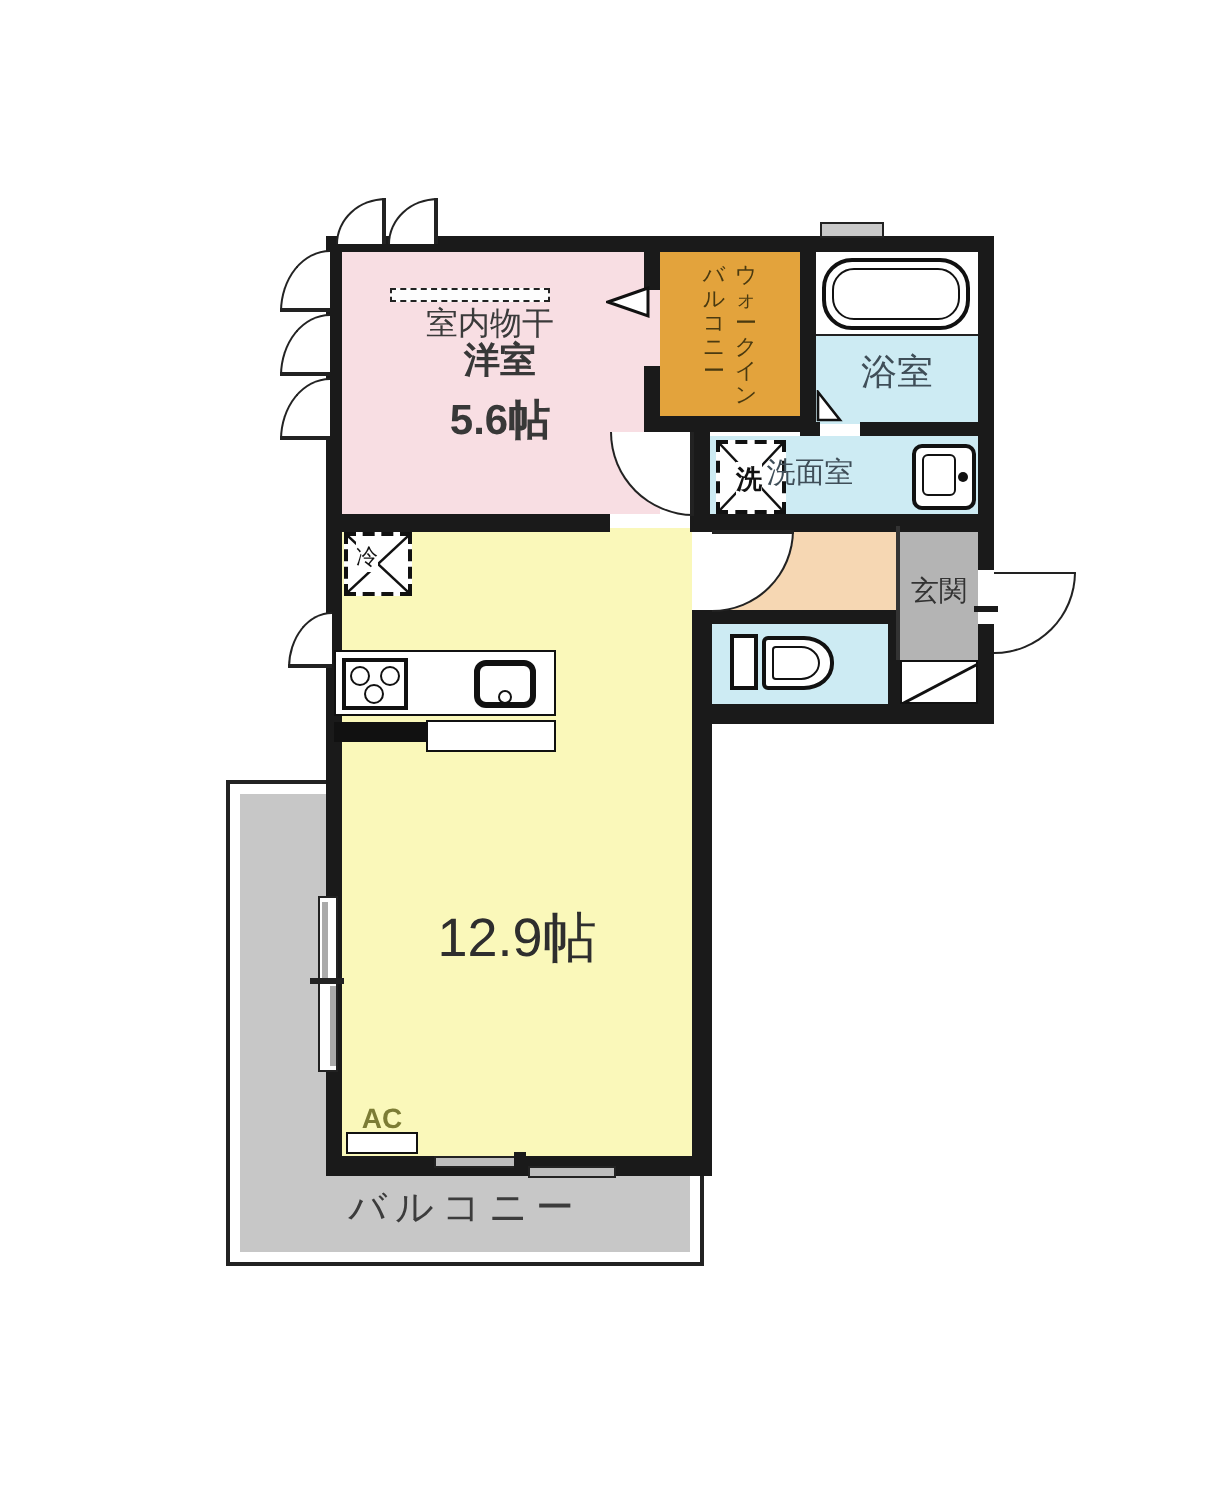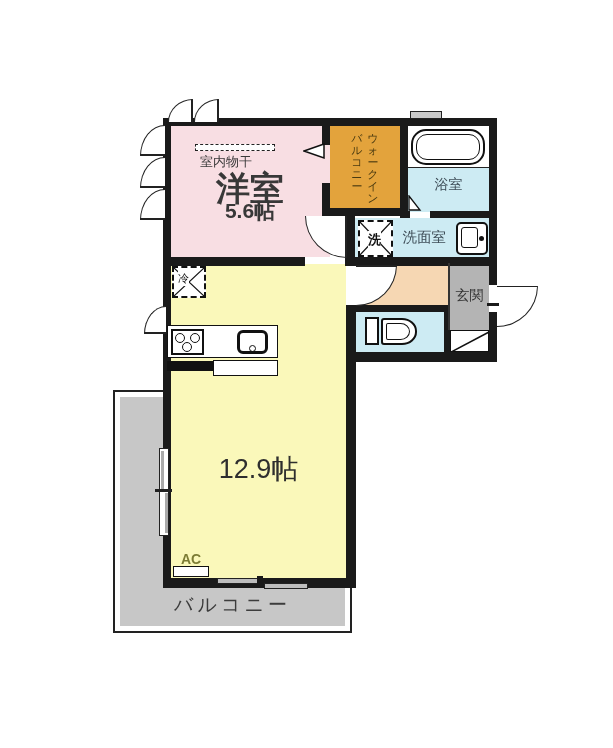--- a/index.html
+++ b/index.html
@@ -139,31 +139,31 @@
       <line x1="0" y1="0" x2="30" y2="28" stroke="#111" stroke-width="1.2"></line>
       <line x1="30" y1="0" x2="0" y2="28" stroke="#111" stroke-width="1.2"></line>
     </svg>
     <span class="abs" style="left:4px;top:3px;font-size:11px;background:#fff;color:#111;">冷</span>
   </div>
 
   <div class="abs" style="left:195px;top:144px;width:80px;height:7px;border:1.5px dashed #222;background:#fdfdfd;"></div>
 
   <div class="abs" style="left:173px;top:566px;width:36px;height:11px;background:#fff;border:1.5px solid #111;"></div>
 
-  <div class="abs room-label" style="left:184px;top:155px;width:84px;font-size:13px;color:#3a3a3a;">室内物干</div>
-  <div class="abs room-label" style="left:170px;top:171px;width:160px;font-size:34px;font-weight:600;color:#383838;">洋室</div>
+  <div class="abs room-label" style="left:203px;top:155px;width:84px;font-size:16px;color:#3a3a3a;">室内物干</div>
+  <div class="abs room-label" style="left:170px;top:171px;width:160px;font-size:18px;font-weight:600;color:#383838;">洋室</div>
   <div class="abs room-label" style="left:170px;top:200px;width:160px;font-size:21px;font-weight:600;color:#383838;">5.6帖</div>
 
   <div class="abs" style="left:330px;top:132px;width:70px;height:74px;display:flex;flex-direction:row-reverse;justify-content:center;gap:3px;">
     <span class="vtext">ウォークイン</span>
     <span class="vtext">バルコニー</span>
   </div>
 
-  <div class="abs room-label" style="left:408px;top:177px;width:81px;font-size:14px;color:#3f4e58;">浴室</div>
-  <div class="abs room-label" style="left:388px;top:230px;width:58px;font-size:14.5px;color:#3f4e58;text-align:right;">洗面室</div>
+  <div class="abs room-label" style="left:408px;top:177px;width:81px;font-size:18px;color:#3f4e58;">浴室</div>
+  <div class="abs room-label" style="left:376px;top:230px;width:58px;font-size:14.5px;color:#3f4e58;">洗面室</div>
   <div class="abs room-label" style="left:450px;top:288px;width:39px;font-size:14px;color:#333;">玄関</div>
 
   <div class="abs room-label" style="left:171px;top:455px;width:175px;font-size:27px;color:#2e2e2e;">12.9帖</div>
 
   <div class="abs room-label" style="left:173px;top:552px;width:36px;font-size:14px;font-weight:bold;color:#7c7c35;">AC</div>
 
   <div class="abs room-label" style="left:120px;top:595px;width:225px;font-size:19px;letter-spacing:4px;color:#3c3c3c;">バルコニー</div>
 
 </div>
 

